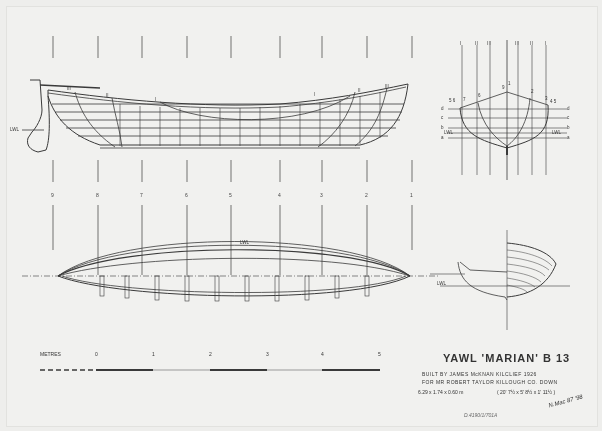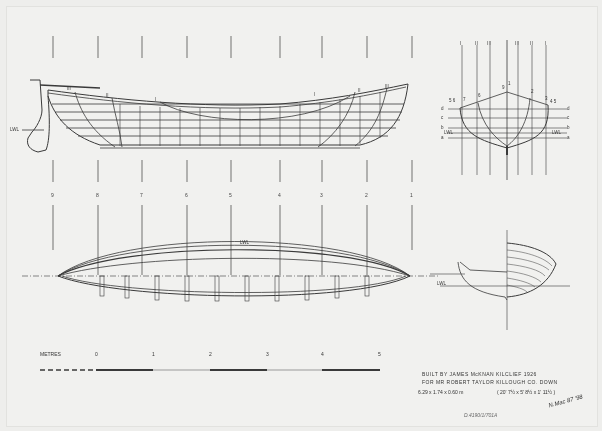--- a/index.html
+++ b/index.html
@@ -221,19 +221,20 @@
   <span class="small" style="left:437px;top:281px">LWL</span>
 
   <span class="txt scale-label">METRES</span>
   <span class="scale-num" style="left:95px">0</span>
   <span class="scale-num" style="left:152px">1</span>
   <span class="scale-num" style="left:209px">2</span>
   <span class="scale-num" style="left:266px">3</span>
   <span class="scale-num" style="left:321px">4</span>
   <span class="scale-num" style="left:378px">5</span>
 
+  <span class="txt title">YAWL 'MARIAN' B 13</span>
   <span class="txt sub1">BUILT BY JAMES McKNAN KILCLIEF 1926</span>
   <span class="txt sub2">FOR MR ROBERT TAYLOR  KILLOUGH  CO. DOWN</span>
   <span class="txt dim1">6.29 x 1.74 x 0.60 m</span>
   <span class="txt dim2">( 20' 7½ x 5' 8½ x 1' 11½ )</span>
   <span class="txt sig">N.Mac 87 '98</span>
   <span class="txt ref">D.4190/1/701A</span>
 </div>
 
 </body></html>

